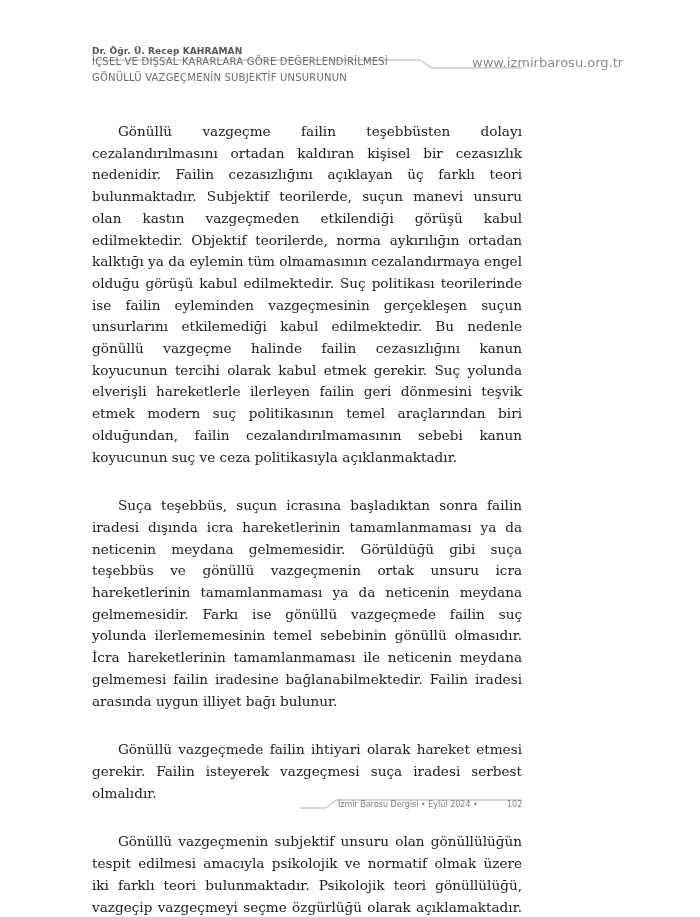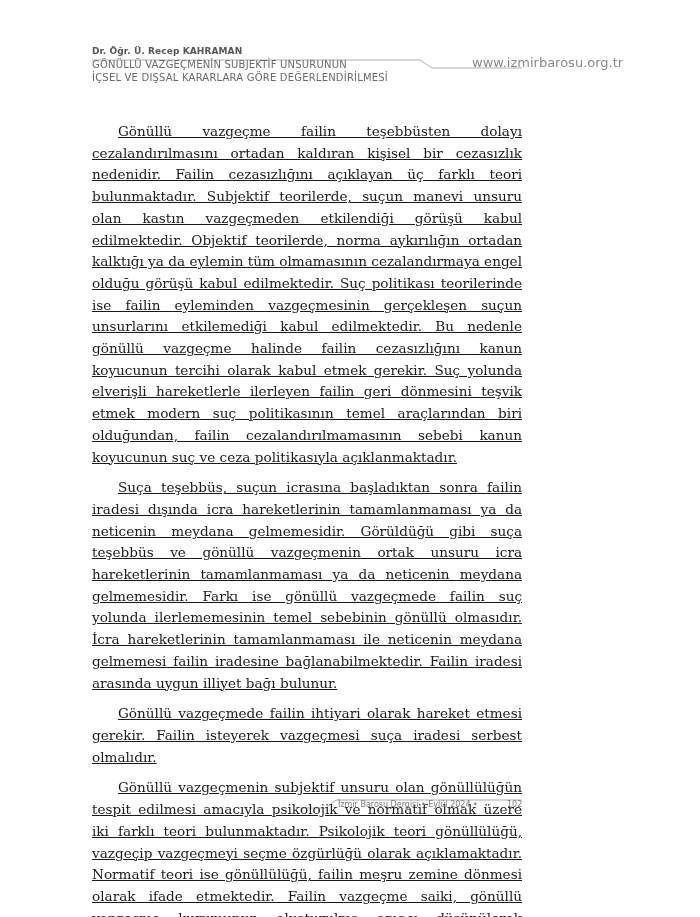--- a/index.html
+++ b/index.html
@@ -6,39 +6,39 @@
     body { width: 700px; height: 917px; position: relative; overflow: hidden; }
     .page { position: absolute; left: 0; top: 0; width: 700px; height: 720px; background: #fff; }
     .header { position: absolute; left: 92px; top: 46px; width: 430px; }
     .author { font-family: "DejaVu Sans", sans-serif; font-weight: bold; font-size: 9px; color: #555; letter-spacing: 0.1px; }
     .subtitle { font-family: "DejaVu Sans", sans-serif; font-size: 10px; color: #6a6a6a; line-height: 12.5px; letter-spacing: 0.2px; }
     .site { position: absolute; left: 432px; top: 55px; font-family: "DejaVu Sans", sans-serif; font-size: 13px; color: #8a8a8a; margin-left: 40px; }
     svg.rule { position: absolute; left: 0; top: 0; pointer-events: none; }
     .body-text { position: absolute; left: 92px; top: 121px; width: 430px;
       font-family: "DejaVu Serif", serif; font-size: 13.6px; line-height: 21.7px; color: #1a1a1a;
       text-align: justify; }
-    .body-text p { margin: 0; text-indent: 26px; hyphens: auto; text-decoration: underline; }
-    .body-text p + p { margin-top: 9px; }
+    .body-text p { margin: 0; text-indent: 26px; hyphens: auto; }
+    .body-text p + p { margin-top: 27px; }
     .footer { position: absolute; left: 338px; top: 800px; font-family: "DejaVu Sans", sans-serif; font-size: 8px; color: #7a7a7a; white-space: nowrap; }
     .pageno { position: absolute; left: 507px; top: 800px; font-family: "DejaVu Sans", sans-serif; font-size: 8px; color: #7a7a7a; }
   </style>
 </head>
 <body>
 
 <div class="page">
 
   <svg class="rule" width="700" height="917">
     <polyline points="92,60 420,60 432,68 522,68" fill="none" stroke="#9a9a9a" stroke-width="0.8"></polyline>
     <polyline points="300,808 326,808 336,800 522,800" fill="none" stroke="#9a9a9a" stroke-width="0.8"></polyline>
   </svg>
 
   <div class="header">
     <div class="author">Dr. Öğr. Ü. Recep KAHRAMAN</div>
+    <div class="subtitle">İÇSEL VE DIŞSAL KARARLARA GÖRE DEĞERLENDİRİLMESİ</div>
     <div class="subtitle" style="margin-top:3px;">GÖNÜLLÜ VAZGEÇMENİN SUBJEKTİF UNSURUNUN</div>
-    <div class="subtitle">İÇSEL VE DIŞSAL KARARLARA GÖRE DEĞERLENDİRİLMESİ</div>
   </div>
 
   <div class="site">www.izmirbarosu.org.tr</div>
 
   <div class="body-text">
     <p>Gönüllü vazgeçme failin teşebbüsten dolayı cezalandırılmasını ortadan kaldıran kişisel bir cezasızlık nedenidir. Failin cezasızlığını açıklayan üç farklı teori bulunmaktadır. Subjektif teorilerde, suçun manevi unsuru olan kastın vazgeçmeden etkilendiği görüşü kabul edilmektedir. Objektif teorilerde, norma aykırılığın ortadan kalktığı ya da eylemin tüm olmamasının cezalandırmaya engel olduğu görüşü kabul edilmektedir. Suç politikası teorilerinde ise failin eyleminden vazgeçmesinin gerçekleşen suçun unsurlarını etkilemediği kabul edilmektedir. Bu nedenle gönüllü vazgeçme halinde failin cezasızlığını kanun koyucunun tercihi olarak kabul etmek gerekir. Suç yolunda elverişli hareketlerle ilerleyen failin geri dönmesini teşvik etmek modern suç politikasının temel araçlarından biri olduğundan, failin cezalandırılmamasının sebebi kanun koyucunun suç ve ceza politikasıyla açıklanmaktadır.</p>
     <p>Suça teşebbüs, suçun icrasına başladıktan sonra failin iradesi dışında icra hareketlerinin tamamlanmaması ya da neticenin meydana gelmemesidir. Görüldüğü gibi suça teşebbüs ve gönüllü vazgeçmenin ortak unsuru icra hareketlerinin tamamlanmaması ya da neticenin meydana gelmemesidir. Farkı ise gönüllü vazgeçmede failin suç yolunda ilerlememesinin temel sebebinin gönüllü olmasıdır. İcra hareketlerinin tamamlanmaması ile neticenin meydana gelmemesi failin iradesine bağlanabilmektedir. Failin iradesi arasında uygun illiyet bağı bulunur.</p>
     <p>Gönüllü vazgeçmede failin ihtiyari olarak hareket etmesi gerekir. Failin isteyerek vazgeçmesi suça iradesi serbest olmalıdır.</p>
     <p>Gönüllü vazgeçmenin subjektif unsuru olan gönüllülüğün tespit edilmesi amacıyla psikolojik ve normatif olmak üzere iki farklı teori bulunmaktadır. Psikolojik teori gönüllülüğü, vazgeçip vazgeçmeyi seçme özgürlüğü olarak açıklamaktadır. Normatif teori ise gönüllülüğü, failin meşru zemine dönmesi olarak ifade etmektedir. Failin vazgeçme saiki, gönüllü vazgeçme kurumunun oluşturulma amacı düşünülerek değerlendirilmelidir. Failin saikinin meşru olup olmadığının aranması gerektiğinin sebebi, vazgeçme kurumunu meşru bir zemine oturtma ihtiyacıdır. Fail, suç planını değiştirerek yasaya itaat eden birey olduğunu kanıtlamalıdır.</p>
   </div>

